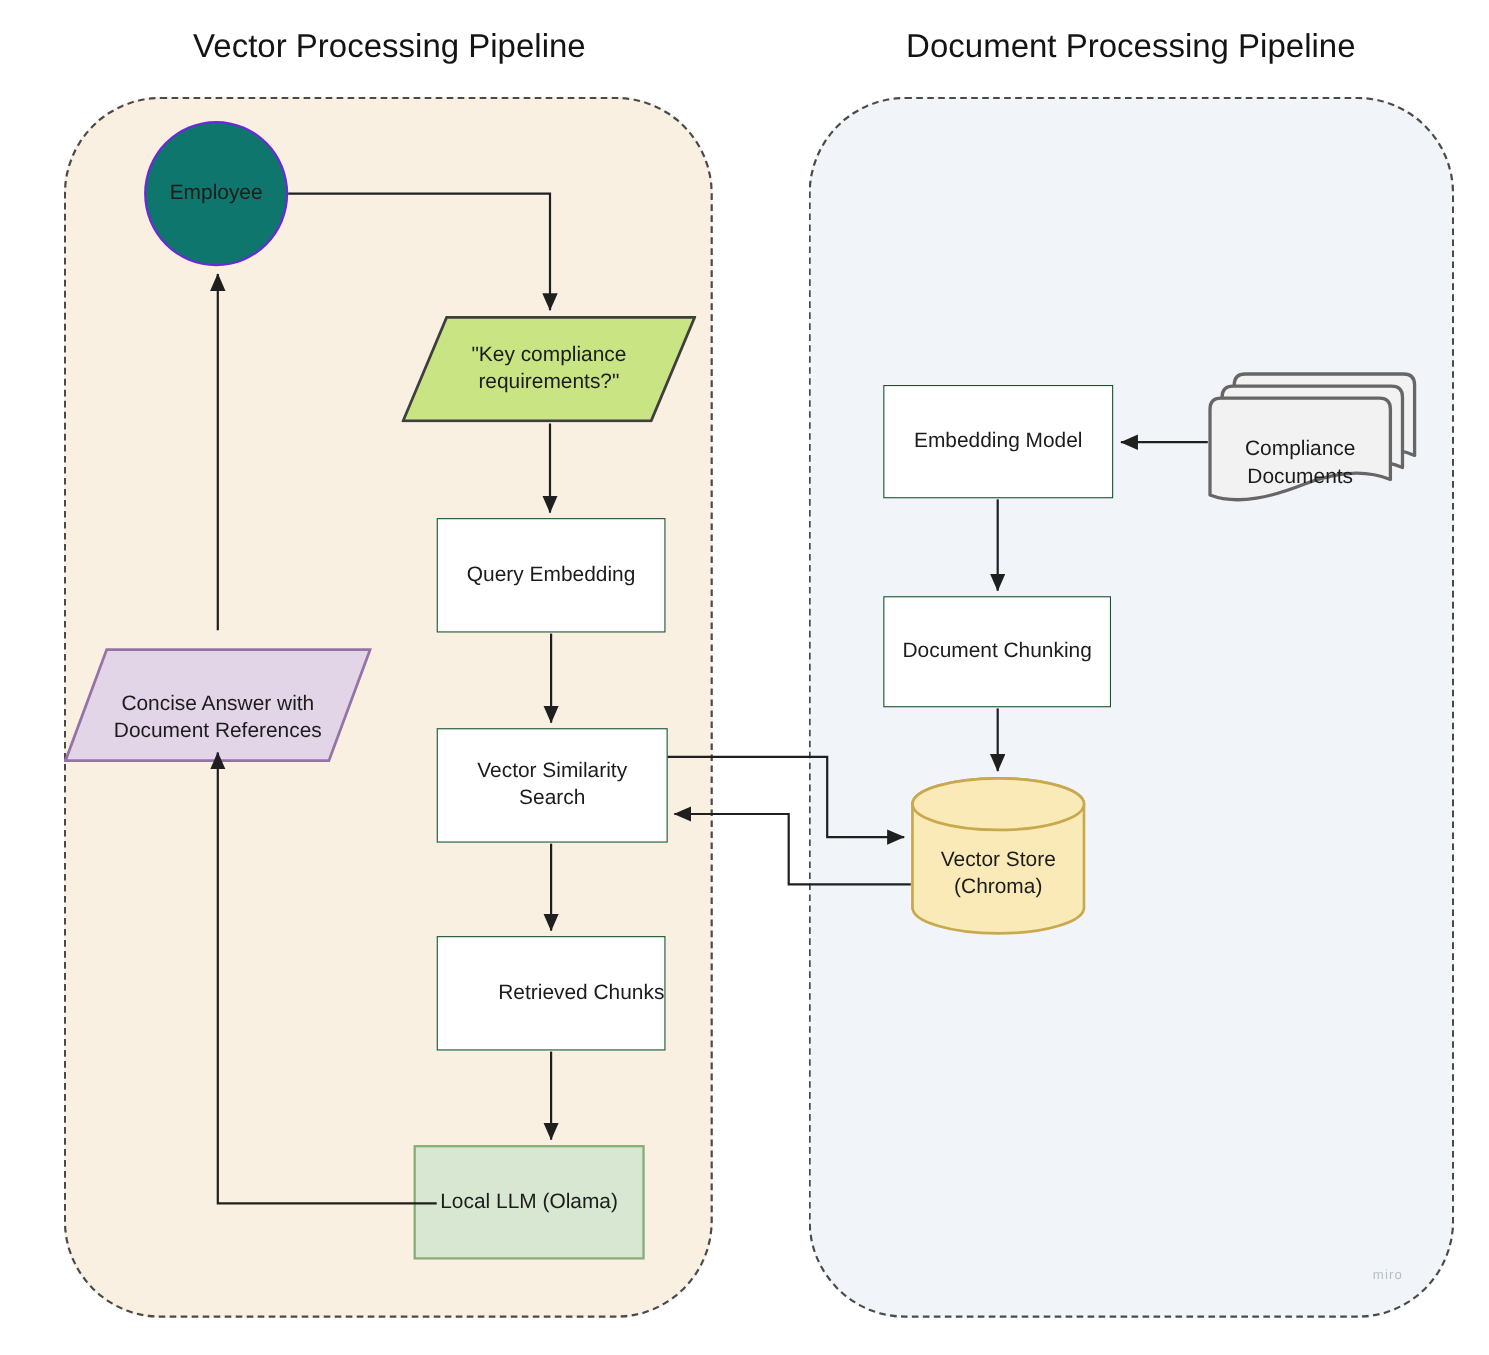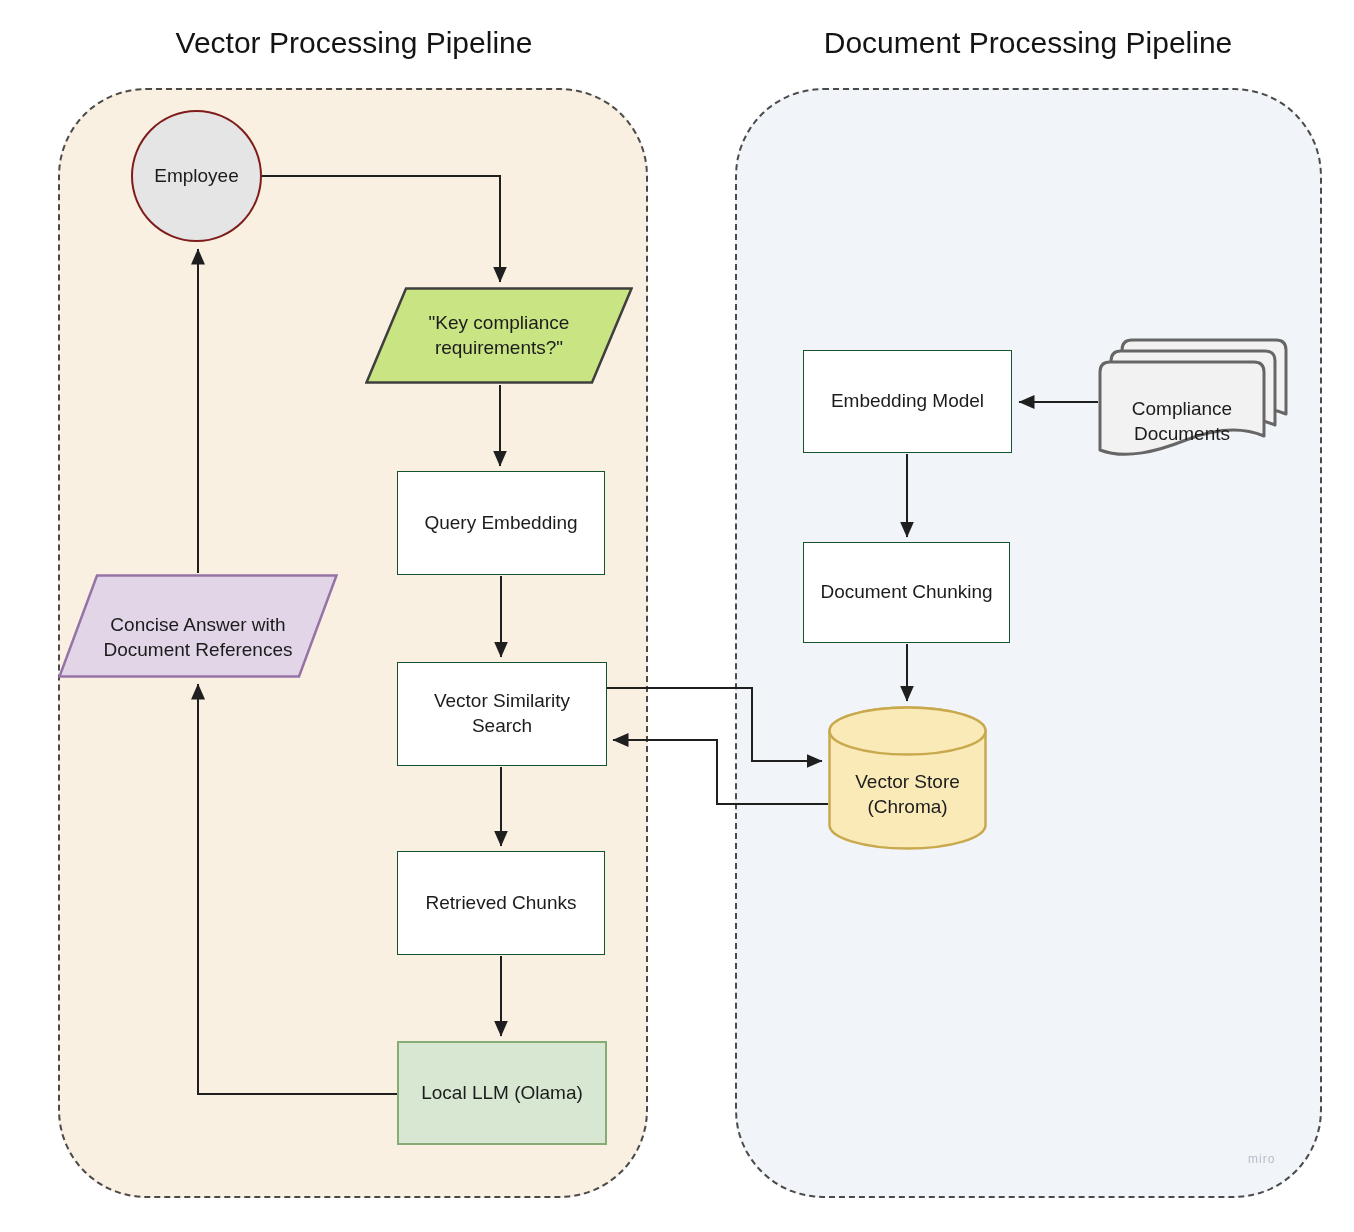--- a/index.html
+++ b/index.html
@@ -19,21 +19,21 @@
   }
   .title-query{left:354px;}
   .title-doc{left:1028px;}
   .node{
     position:absolute;box-sizing:border-box;
     display:flex;align-items:center;justify-content:center;
     text-align:center;font-size:19px;line-height:1.3;color:#1c1c1c;
   }
   .rect{background:#ffffff;border:1px solid #14532d;}
   .rect-green{background:#d7e7d2;border:2px solid #86ab76;}
-  .ellipse{background:#e5e5e5;border:2px solid #7f1d1d;border-radius:50%;}
+  .ellipse{background:#0f766e;border:2px solid #6d28d9;border-radius:50%;}
   .shape-holder{position:absolute;}
   .shape-holder svg{display:block;}
   .shape-label{
     position:absolute;inset:0;display:flex;align-items:center;justify-content:center;
     text-align:center;font-size:19px;line-height:1.3;color:#1c1c1c;pointer-events:none;
   }
   .shape-label span{display:inline-block;}
   .edges{position:absolute;inset:0;pointer-events:none;}
   .edges polyline{fill:none;stroke:#1f1f1f;stroke-width:2;pointer-events:stroke;}
   .watermark{
@@ -66,29 +66,29 @@
   </div>
 
   <div class="node rect" style="left:397px;top:471px;width:208px;height:104px;">
     <span>Query Embedding</span>
   </div>
 
   <div class="node rect" style="left:397px;top:662px;width:210px;height:104px;">
     <span style="max-width:160px;">Vector Similarity Search</span>
   </div>
 
-  <div class="node rect" style="left:397px;top:851px;width:208px;height:104px;">
+  <div class="node rect" style="left:397px;top:851px;width:208px;height:104px;justify-content:flex-end;">
     <span>Retrieved Chunks</span>
   </div>
 
-  <div class="node rect-green node" style="left:397px;top:1041px;width:210px;height:104px;">
+  <div class="node rect-green node" style="left:376px;top:1041px;width:210px;height:104px;">
     <span>Local LLM (Olama)</span>
   </div>
 
-  <div class="shape-holder" style="left:58px;top:574px;width:280px;height:128px;">
+  <div class="shape-holder" style="left:58px;top:589px;width:280px;height:128px;">
     <svg width="280" height="104">
       <polygon points="39,1.5 278.5,1.5 241,102.5 1.5,102.5" fill="#e1d5e7" stroke="#9673a6" stroke-width="2.5"></polygon>
     </svg>
     <div class="shape-label">
       <span style="max-width:205px;">Concise Answer with Document References</span>
     </div>
   </div>
 
   <div class="node rect" style="left:803px;top:350px;width:209px;height:103px;">
     <span>Embedding Model</span>

